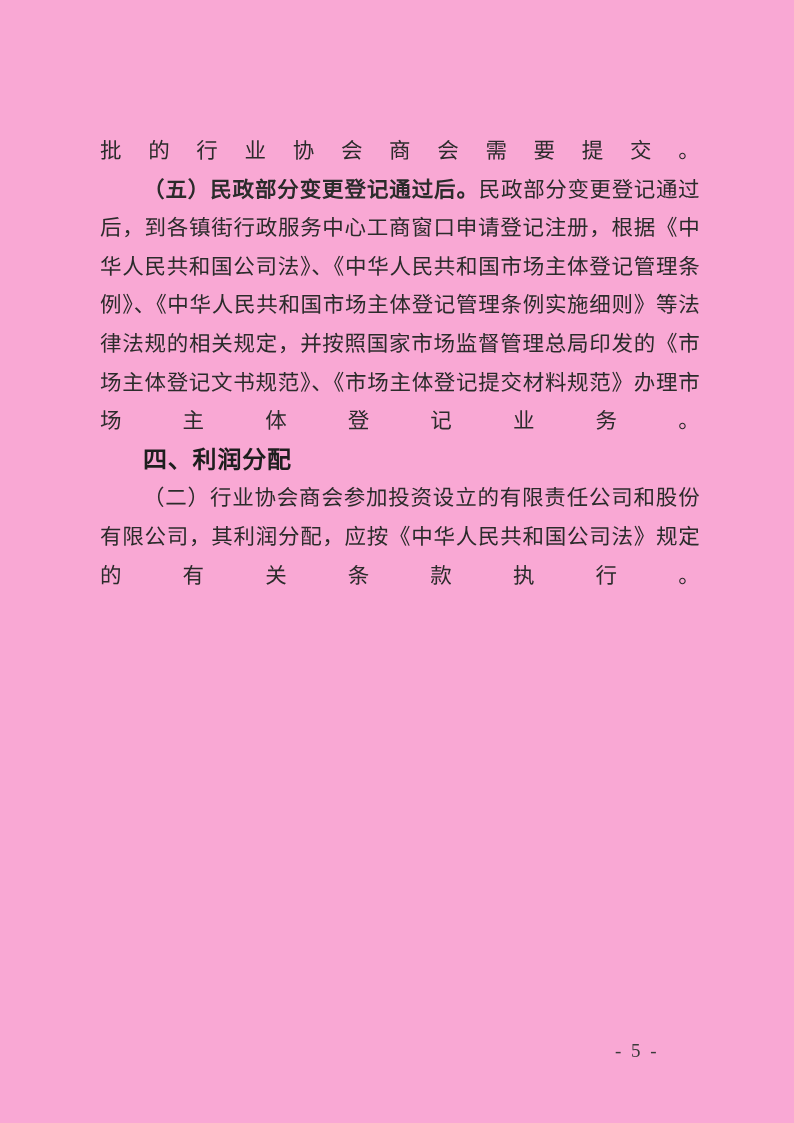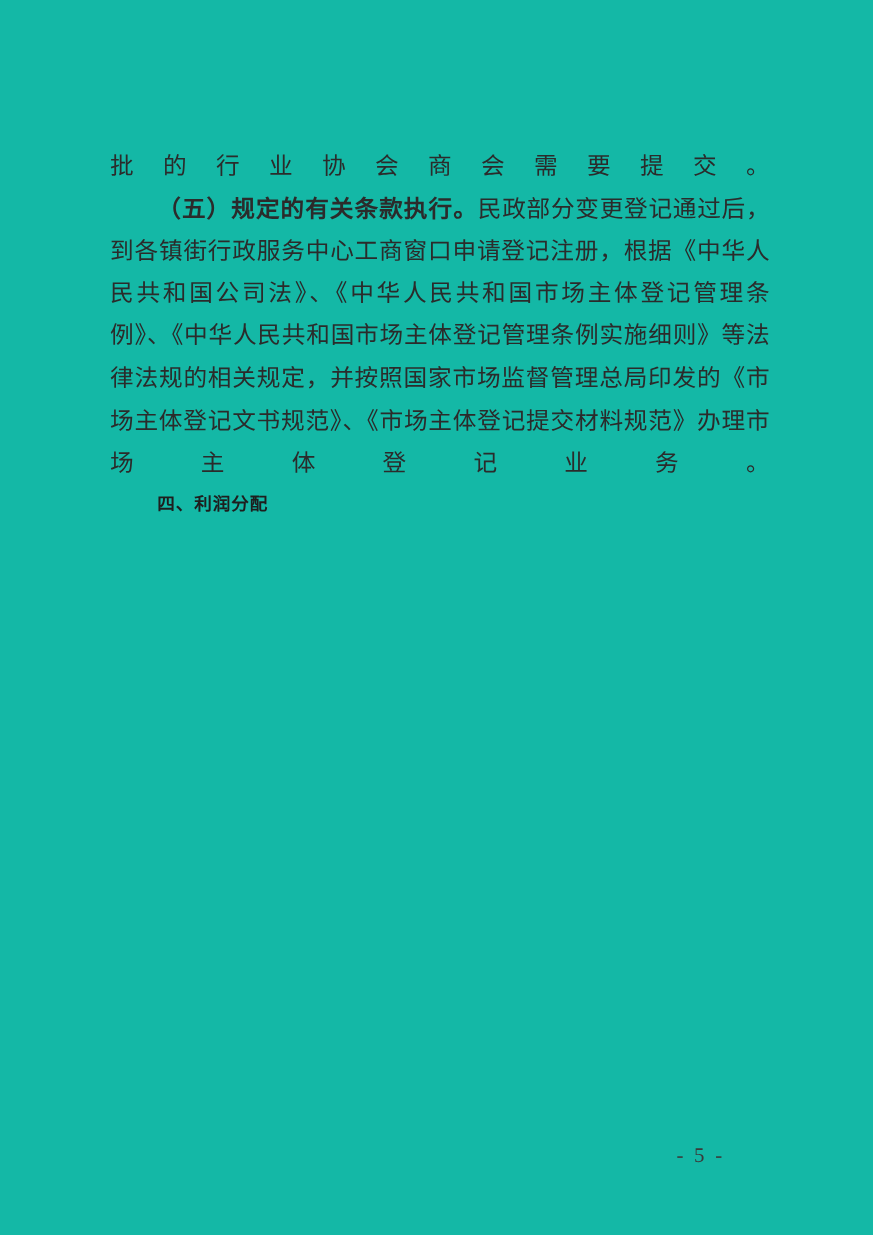--- a/index.html
+++ b/index.html
@@ -5,21 +5,21 @@
 <style>
   html, body {
     margin: 0;
     padding: 0;
     background: #ffffff;
   }
   .page {
     position: relative;
     width: 794px;
     height: 1123px;
-    background: #14b8a6;
+    background: #f9a8d4;
     overflow: hidden;
     box-sizing: border-box;
   }
   .content {
     position: absolute;
     left: 100px;
     top: 132px;
     width: 600px;
   }
 
@@ -48,21 +48,21 @@
 
   
   .runin {
     font-weight: bold;
     letter-spacing: 0.6px;
   }
 
   
   .heading {
     font-family: "Liberation Sans", "DejaVu Sans", sans-serif;
-    font-size: 16px;
+    font-size: 24px;
     font-weight: bold;
     line-height: 38.6px;
     color: #1e1e1e;
     margin: 0;
     text-indent: 43px;
     letter-spacing: 0.8px;
   }
 
   .footer {
     position: absolute;
@@ -83,26 +83,27 @@
 </style>
 </head>
 <body>
 
 <div class="page">
 
   <div class="content">
 
     <p class="para cont last-justify">批的行业协会商会需要提交。</p>
 
-    <p class="para indent last-justify"><span class="runin">（五）规定的有关条款执行。</span><span>民政部分变更登记通过后，到各镇街行政服务中心工商窗口申请登记注册，根据《中华人民共和国公司法》、《中华人民共和国市场主体登记管理条例》、《中华人民共和国市场主体登记管理条例实施细则》等法律法规的相关规定，并按照国家市场监督管理总局印发的《市场主体登记文书规范》、《市场主体登记提交材料规范》办理市场主体登记业务。</span></p>
+    <p class="para indent last-justify"><span class="runin">（五）民政部分变更登记通过后。</span><span>民政部分变更登记通过后，到各镇街行政服务中心工商窗口申请登记注册，根据《中华人民共和国公司法》、《中华人民共和国市场主体登记管理条例》、《中华人民共和国市场主体登记管理条例实施细则》等法律法规的相关规定，并按照国家市场监督管理总局印发的《市场主体登记文书规范》、《市场主体登记提交材料规范》办理市场主体登记业务。</span></p>
 
 
     <p class="heading">四、利润分配</p>
 
 
+    <p class="para indent last-justify">（二）行业协会商会参加投资设立的有限责任公司和股份有限公司，其利润分配，应按《中华人民共和国公司法》规定的有关条款执行。</p>
 
 
 
   </div>
 
   <div class="footer">
     <span class="page-number">- 5 -</span>
   </div>
 
 </div>

